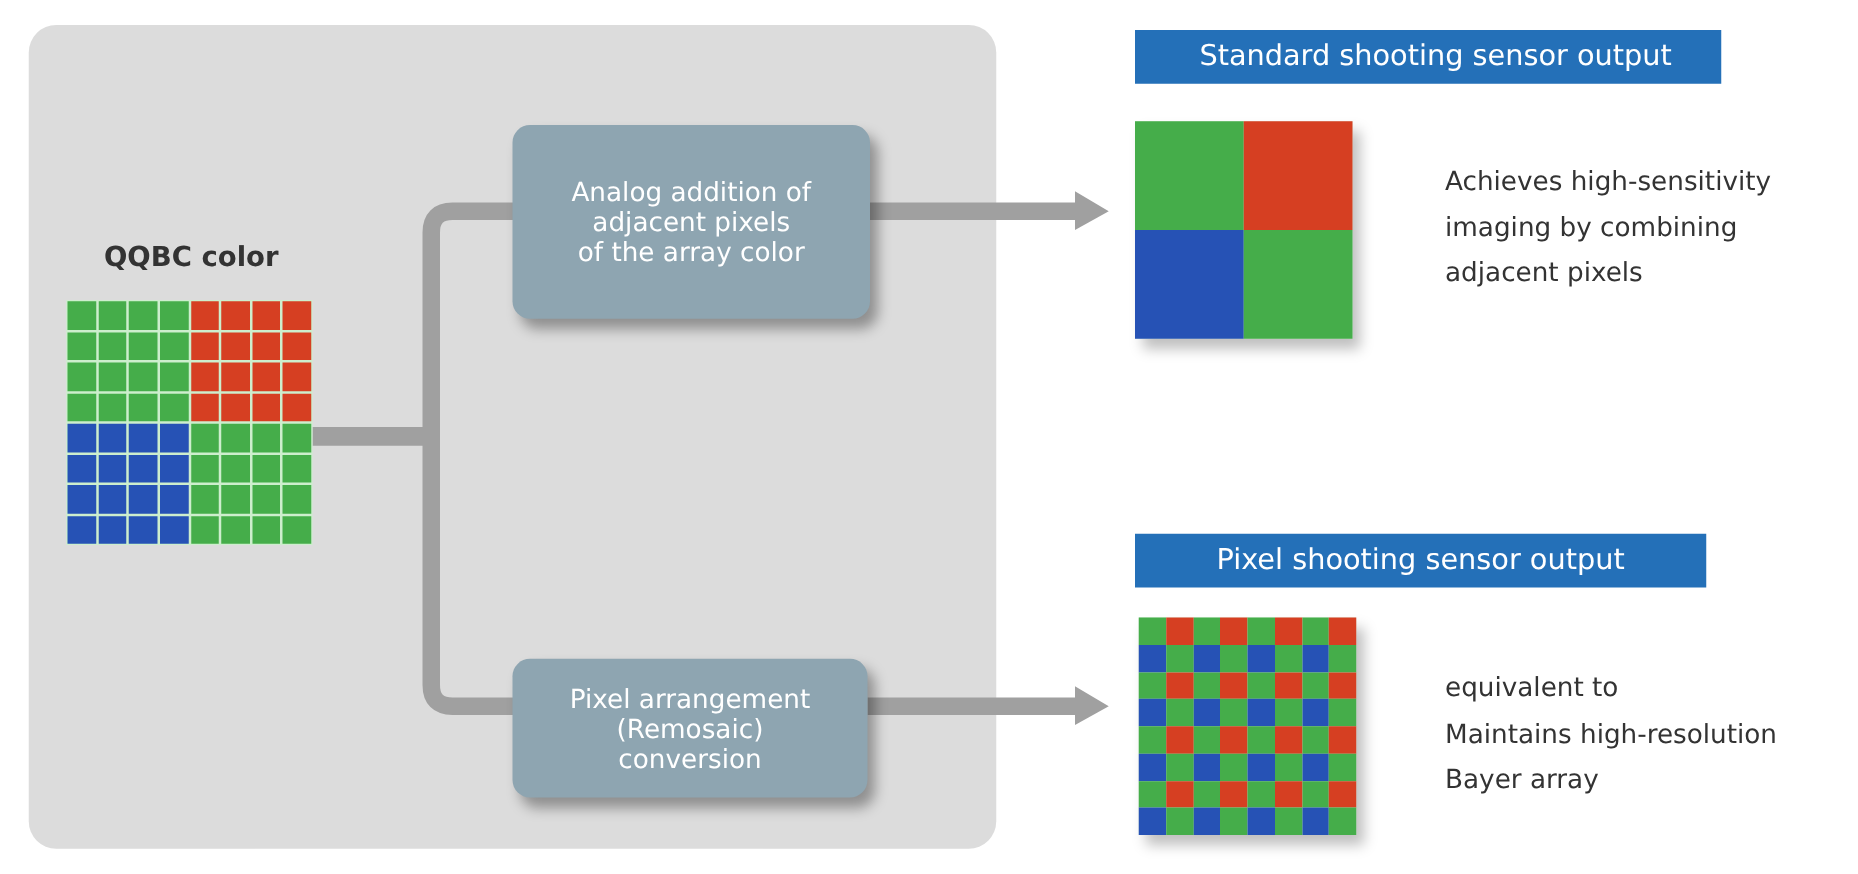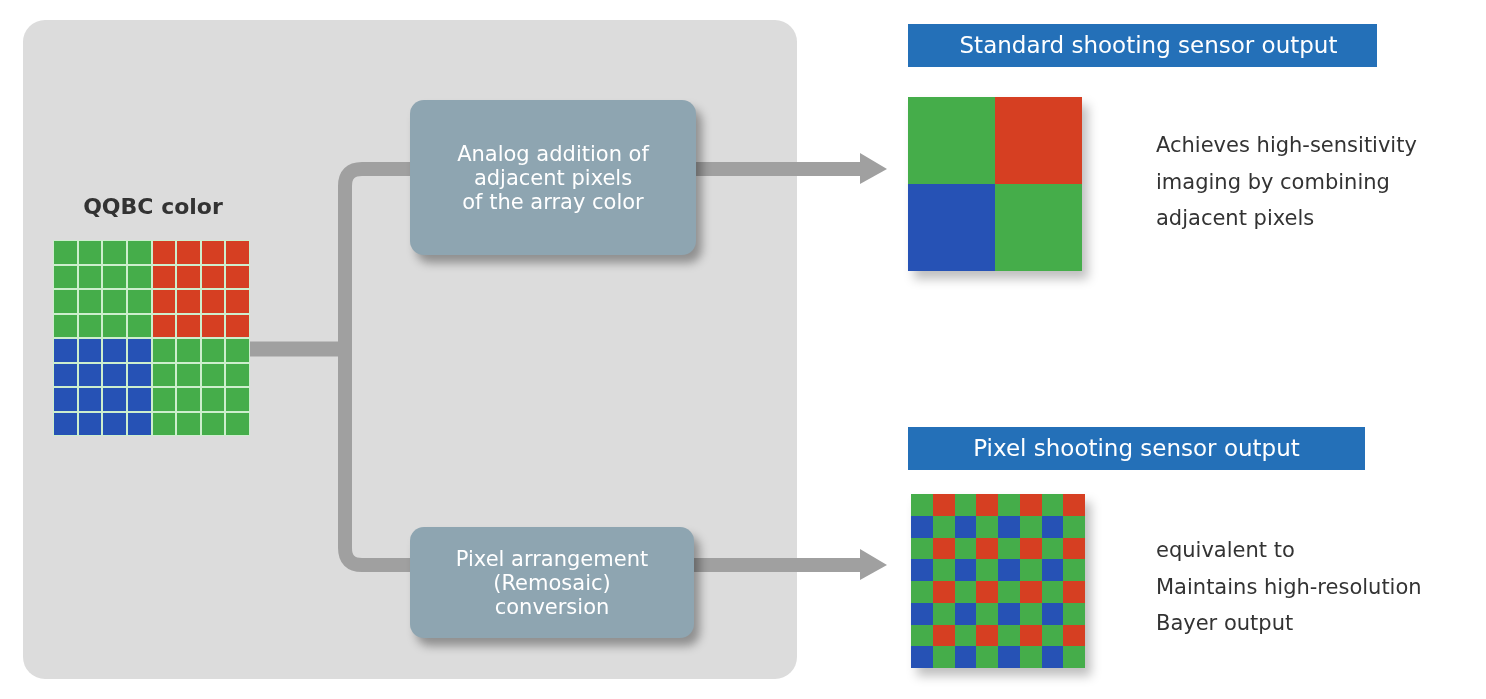--- a/index.html
+++ b/index.html
@@ -191,14 +191,14 @@
     <div class="cell" style="background: rgb(38, 82, 181);"></div>
     <div class="cell" style="background: rgb(69, 173, 74);"></div>
     <div class="cell" style="background: rgb(38, 82, 181);"></div>
     <div class="cell" style="background: rgb(69, 173, 74);"></div>
     <div class="cell" style="background: rgb(38, 82, 181);"></div>
     <div class="cell" style="background: rgb(69, 173, 74);"></div>
   </div>
 <div class="desc d2">
   <div>equivalent to</div>
   <div>Maintains high-resolution</div>
-  <div>Bayer output</div>
+  <div>Bayer array</div>
 </div>
 
 </body></html>

